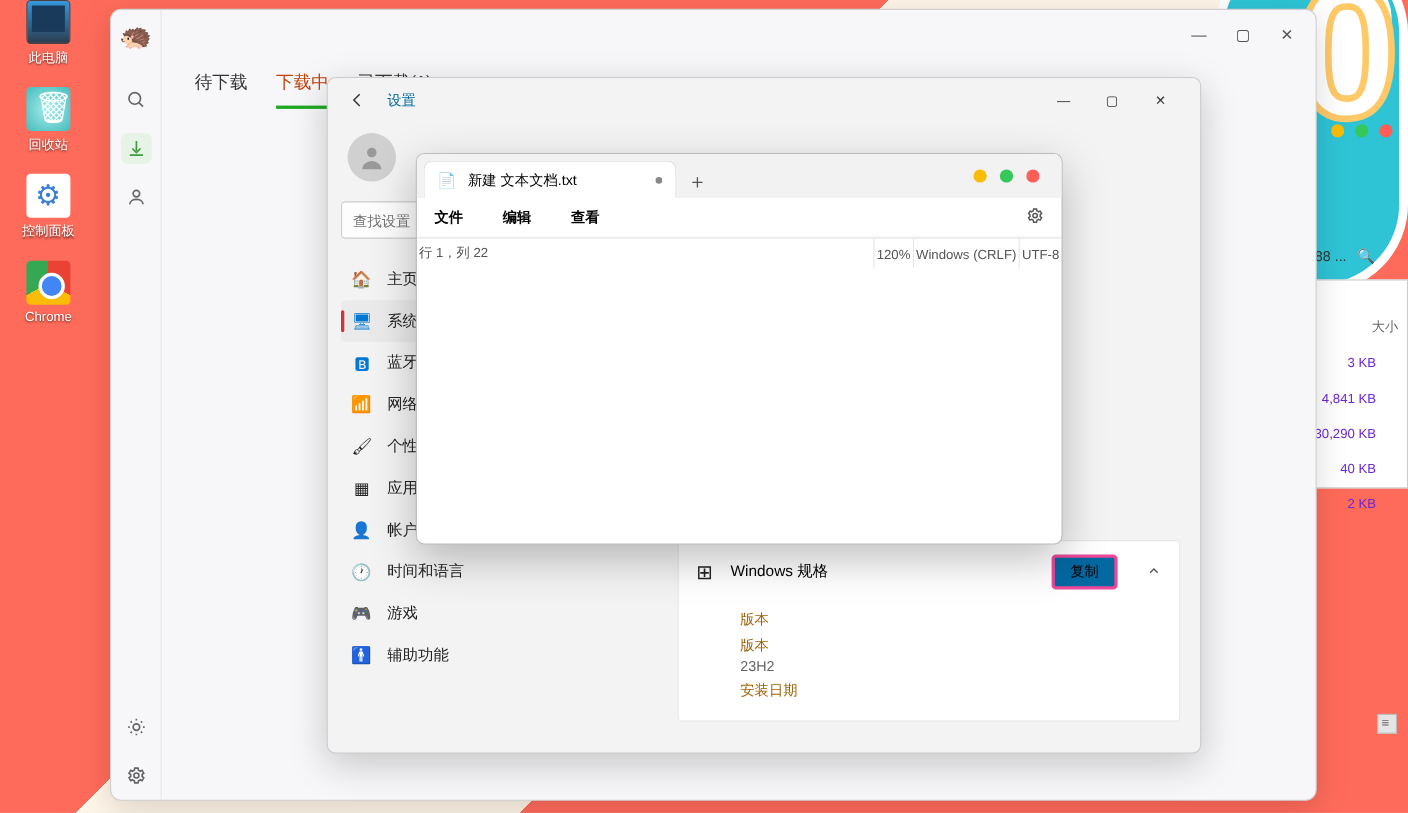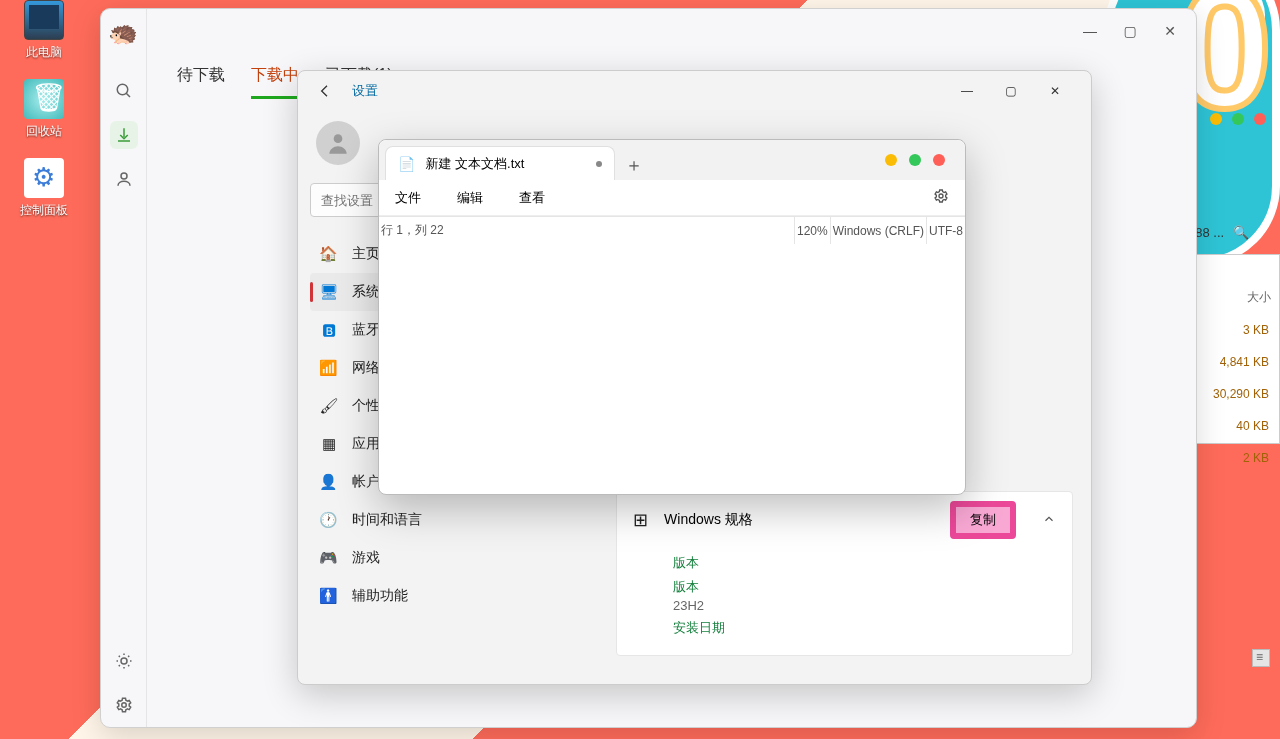--- a/index.html
+++ b/index.html
@@ -65,21 +65,21 @@
 .dl-tab { padding: 6px 0 10px; color: #333; cursor: pointer; border-bottom: 3px solid transparent; }
 .dl-tab.active { color: #c2410c; border-bottom-color: #1fa81f; }
 
 
 .fe-fragment { position: absolute; right: 0; top: 104px; width: 90px; z-index: 2; background:#fff; border:1px solid #ccc; font-size:12px; }
 .fe-mac-dots { position: absolute; right: 14px; top: 113px; z-index:3; display:flex; gap:10px; }
 .md { width:12px; height:12px; border-radius:50%; }
 .md.y { background:#fbbc05; } .md.g { background:#34c759; } .md.r { background:#ff5f57; }
 .fe-head { color:#666; padding: 34px 8px 8px; text-align:right; }
 .fe-addr { position:absolute; right:30px; top:225px; z-index:3; color:#333; font-size:13px; }
-.fe-sizecol { text-align:right; padding-right:10px; line-height:32px; color:#a16207; }
+.fe-sizecol { text-align:right; padding-right:28px; line-height:32px; color:#6d28d9; }
 
 
 .settings-window {
   position: absolute; left: 297px; top: 70px; width: 795px; height: 615px;
   background: #f3f3f3; border: 1px solid #ccc; border-radius: 8px;
   box-shadow: 0 10px 35px rgba(0,0,0,0.2); z-index: 10; overflow:hidden;
 }
 .sw-titlebar { height: 40px; display:flex; align-items:center; padding: 0 14px; font-size:13px; }
 .sw-back { width:26px; height:26px; display:flex; align-items:center; justify-content:center; margin-right:14px; cursor:pointer; border-radius:4px; }
 .sw-title { color:#0369a1; }
@@ -93,41 +93,41 @@
 .sw-search input { width:100%; height:34px; border:1px solid #ccc; border-radius:4px; padding:0 10px; font-size:13px; background:#fdfdfd; }
 .sw-nav { list-style:none; }
 .sw-nav li { display:flex; align-items:center; height:38px; padding:0 10px; font-size:14px; color:#222; cursor:pointer; border-radius:4px; position:relative; gap:14px; }
 .sw-nav li.sel { background:#eaeaea; }
 .sw-nav li.sel::before { content:''; position:absolute; left:0; top:9px; bottom:9px; width:3px; background:#d13438; border-radius:2px; }
 .sw-nav .ic { width:18px; height:18px; display:inline-flex; align-items:center; justify-content:center; font-size:15px; }
 .sw-right { flex:1; padding: 0 18px; overflow:auto; }
 .sw-card { background:#fff; border:1px solid #e6e6e6; border-radius:4px; margin: 380px 0 10px; }
 .sw-card-head { display:flex; align-items:center; height:56px; padding:0 16px; gap:16px; font-size:14px; }
 .sw-card-head .grid-ic { font-size:18px; color:#222; }
-.sw-card-head .copy-btn { margin-left:auto; padding:4px 14px; border:6px solid #ec4899; border-radius:4px; font-size:13px; cursor:pointer; background:#f9a8d4;text-align:right; }
+.sw-card-head .copy-btn { margin-left:auto; padding:4px 14px; border:3px solid #ec4899; border-radius:4px; font-size:13px; cursor:pointer; background:#0369a1;text-align:right; }
 .sw-card-head .chev { margin-left:10px; cursor:pointer; color:#555; }
 .sw-card-body { padding: 6px 16px 12px 56px; font-size:13px; color:#444; }
 .sw-row { margin-bottom:6px; }
-.sw-row .k { color:#15803d; }
+.sw-row .k { color:#a16207; }
 .sw-row .v { color:#666; margin-top:2px; }
 
 
 .notepad {
   position: absolute; left: 378px; top: 139px; width: 588px; height: 356px;
   background: #fff; border: 1px solid #bbb; border-radius: 8px;
   box-shadow: 0 14px 40px rgba(0,0,0,0.25); z-index: 20; display:flex; flex-direction:column;
 }
 .np-tabs { height: 40px; background:#f2f2f2; border-radius:8px 8px 0 0; display:flex; align-items:flex-end; padding: 0 6px; }
 .np-tab { background:#fff; height:34px; border-radius:8px 8px 0 0; display:flex; align-items:center; padding:0 12px; gap:10px; font-size:13px; min-width:230px; cursor:pointer; border:1px solid #e0e0e0; border-bottom:none; }
 .np-tab .doc-ic { color:#4a90d9; font-size:14px; }
 .np-tab .dot { width:6px; height:6px; border-radius:50%; background:#888; margin-left:auto; }
 .np-newtab { width:30px; height:30px; display:flex; align-items:center; justify-content:center; cursor:pointer; color:#555; font-size:18px; margin-left:4px; }
 .np-macdots { margin-left:auto; display:flex; gap:12px; padding-right:14px; align-self:center; }
 .np-menubar { height:36px; display:flex; align-items:center; padding:0 10px; gap:24px; font-size:13px; border-bottom:1px solid #eee; }
-.np-menubar span { cursor:pointer; padding:4px 6px; border-radius:4px; }
+.np-menubar span { cursor:pointer; padding:4px 6px; border-radius:4px;font-weight:bold; }
 .np-gear { margin-left:auto; color:#555; cursor:pointer; }
 .np-body { flex:1; padding:10px 14px; font-size:15px; color:#222; }
 .np-status { height:28px; border-top:1px solid #e5e5e5; display:flex; align-items:center; font-size:12px; color:#555; }
 .np-status > div { padding:0 2px; border-right:1px solid #e5e5e5; height:100%; display:flex; align-items:center; }
 .np-status > div:first-child { flex:1; border-right:1px solid #e5e5e5; }
 .np-status > div:last-child { border-right:none; }
 
 
 .rb-scroll { position:absolute; right:10px; top:649px; width:18px; height:18px; background:#e5e5e5; border:1px solid #bbb; z-index:3; }
 .rb-scroll::after { content:'≡'; font-size:12px; color:#666; position:absolute; left:3px; top:0; }
@@ -143,20 +143,24 @@
     <div class="box monitor-icon"></div>
     <div class="lbl">此电脑</div>
   </div>
   <div class="dicon">
     <div class="box bin-icon"></div>
     <div class="lbl">回收站</div>
   </div>
   <div class="dicon">
     <div class="box panel-icon"></div>
     <div class="lbl">控制面板</div>
+  </div>
+  <div class="dicon">
+    <div class="box chrome-icon"></div>
+    <div class="lbl">Chrome</div>
   </div>
 </div>
 
 <div class="dl-window">
   <div class="dl-sidebar">
     <div class="dl-logo"></div>
     <div class="dl-sb-icon">
       <svg width="18" height="18" viewBox="0 0 24 24" fill="none" stroke="currentColor" stroke-width="2">
           <circle cx="10" cy="10" r="7"></circle>
           <line x1="20" y1="20" x2="15" y2="15"></line>

